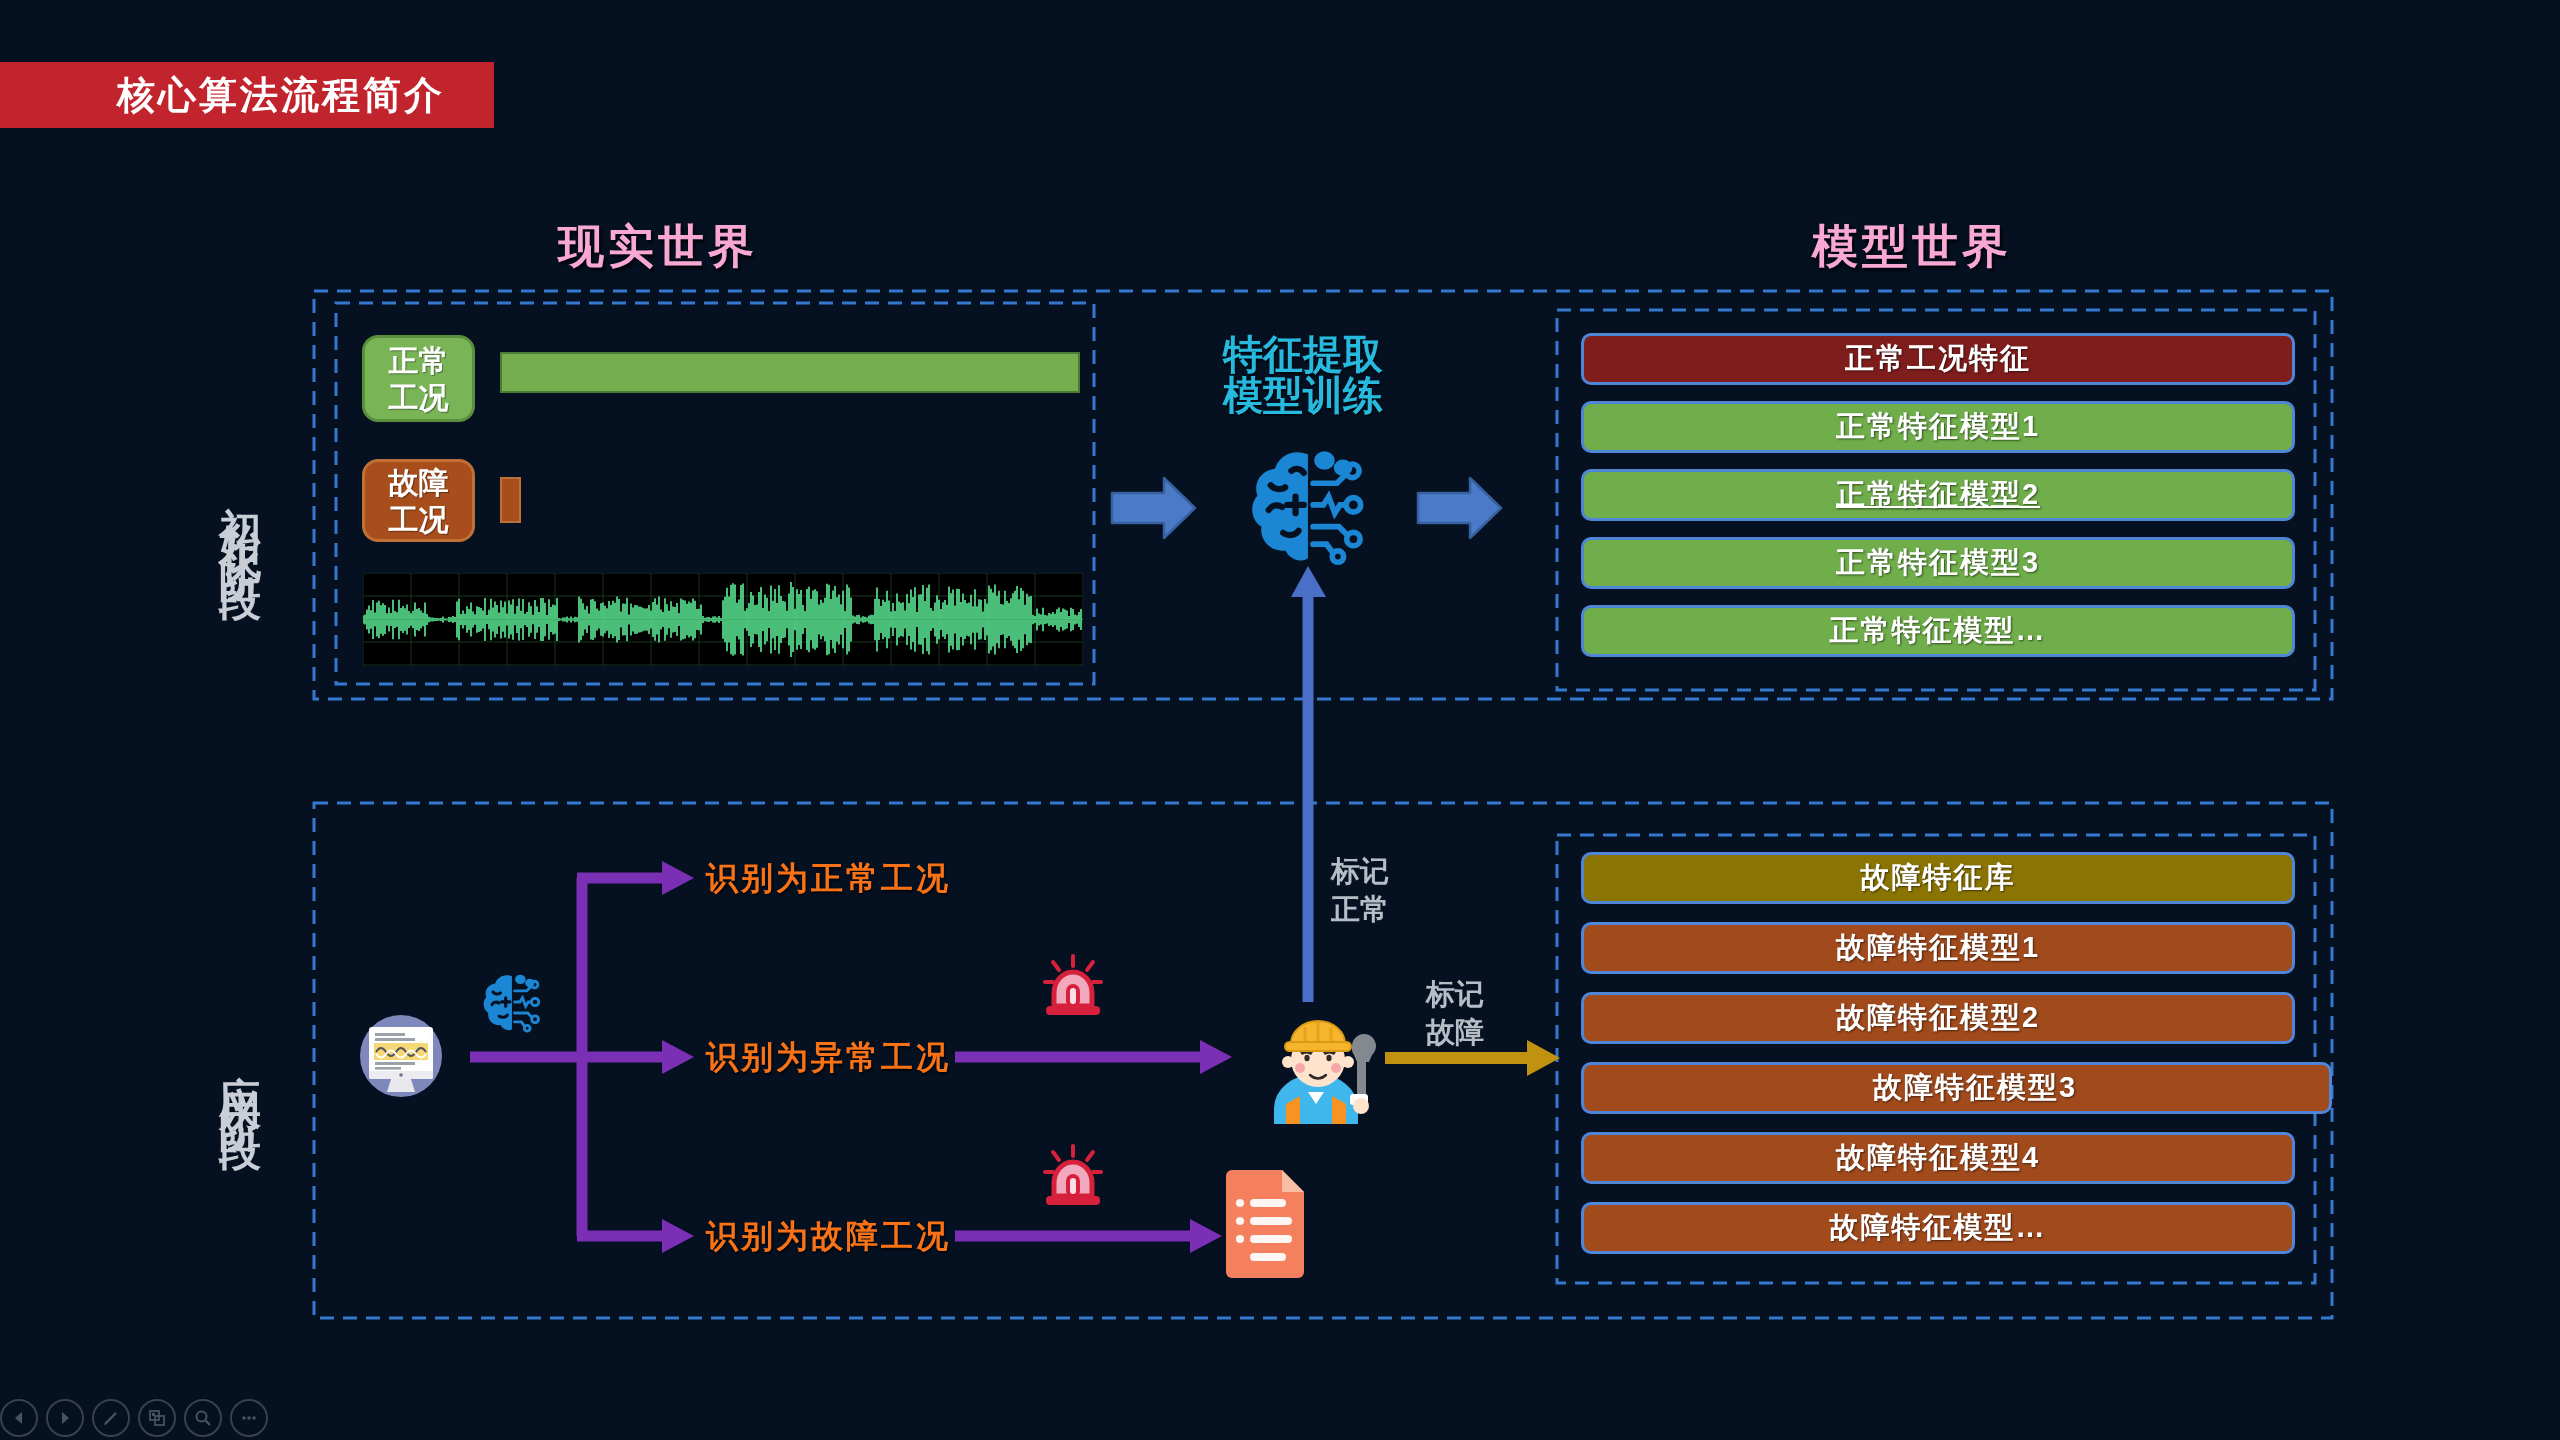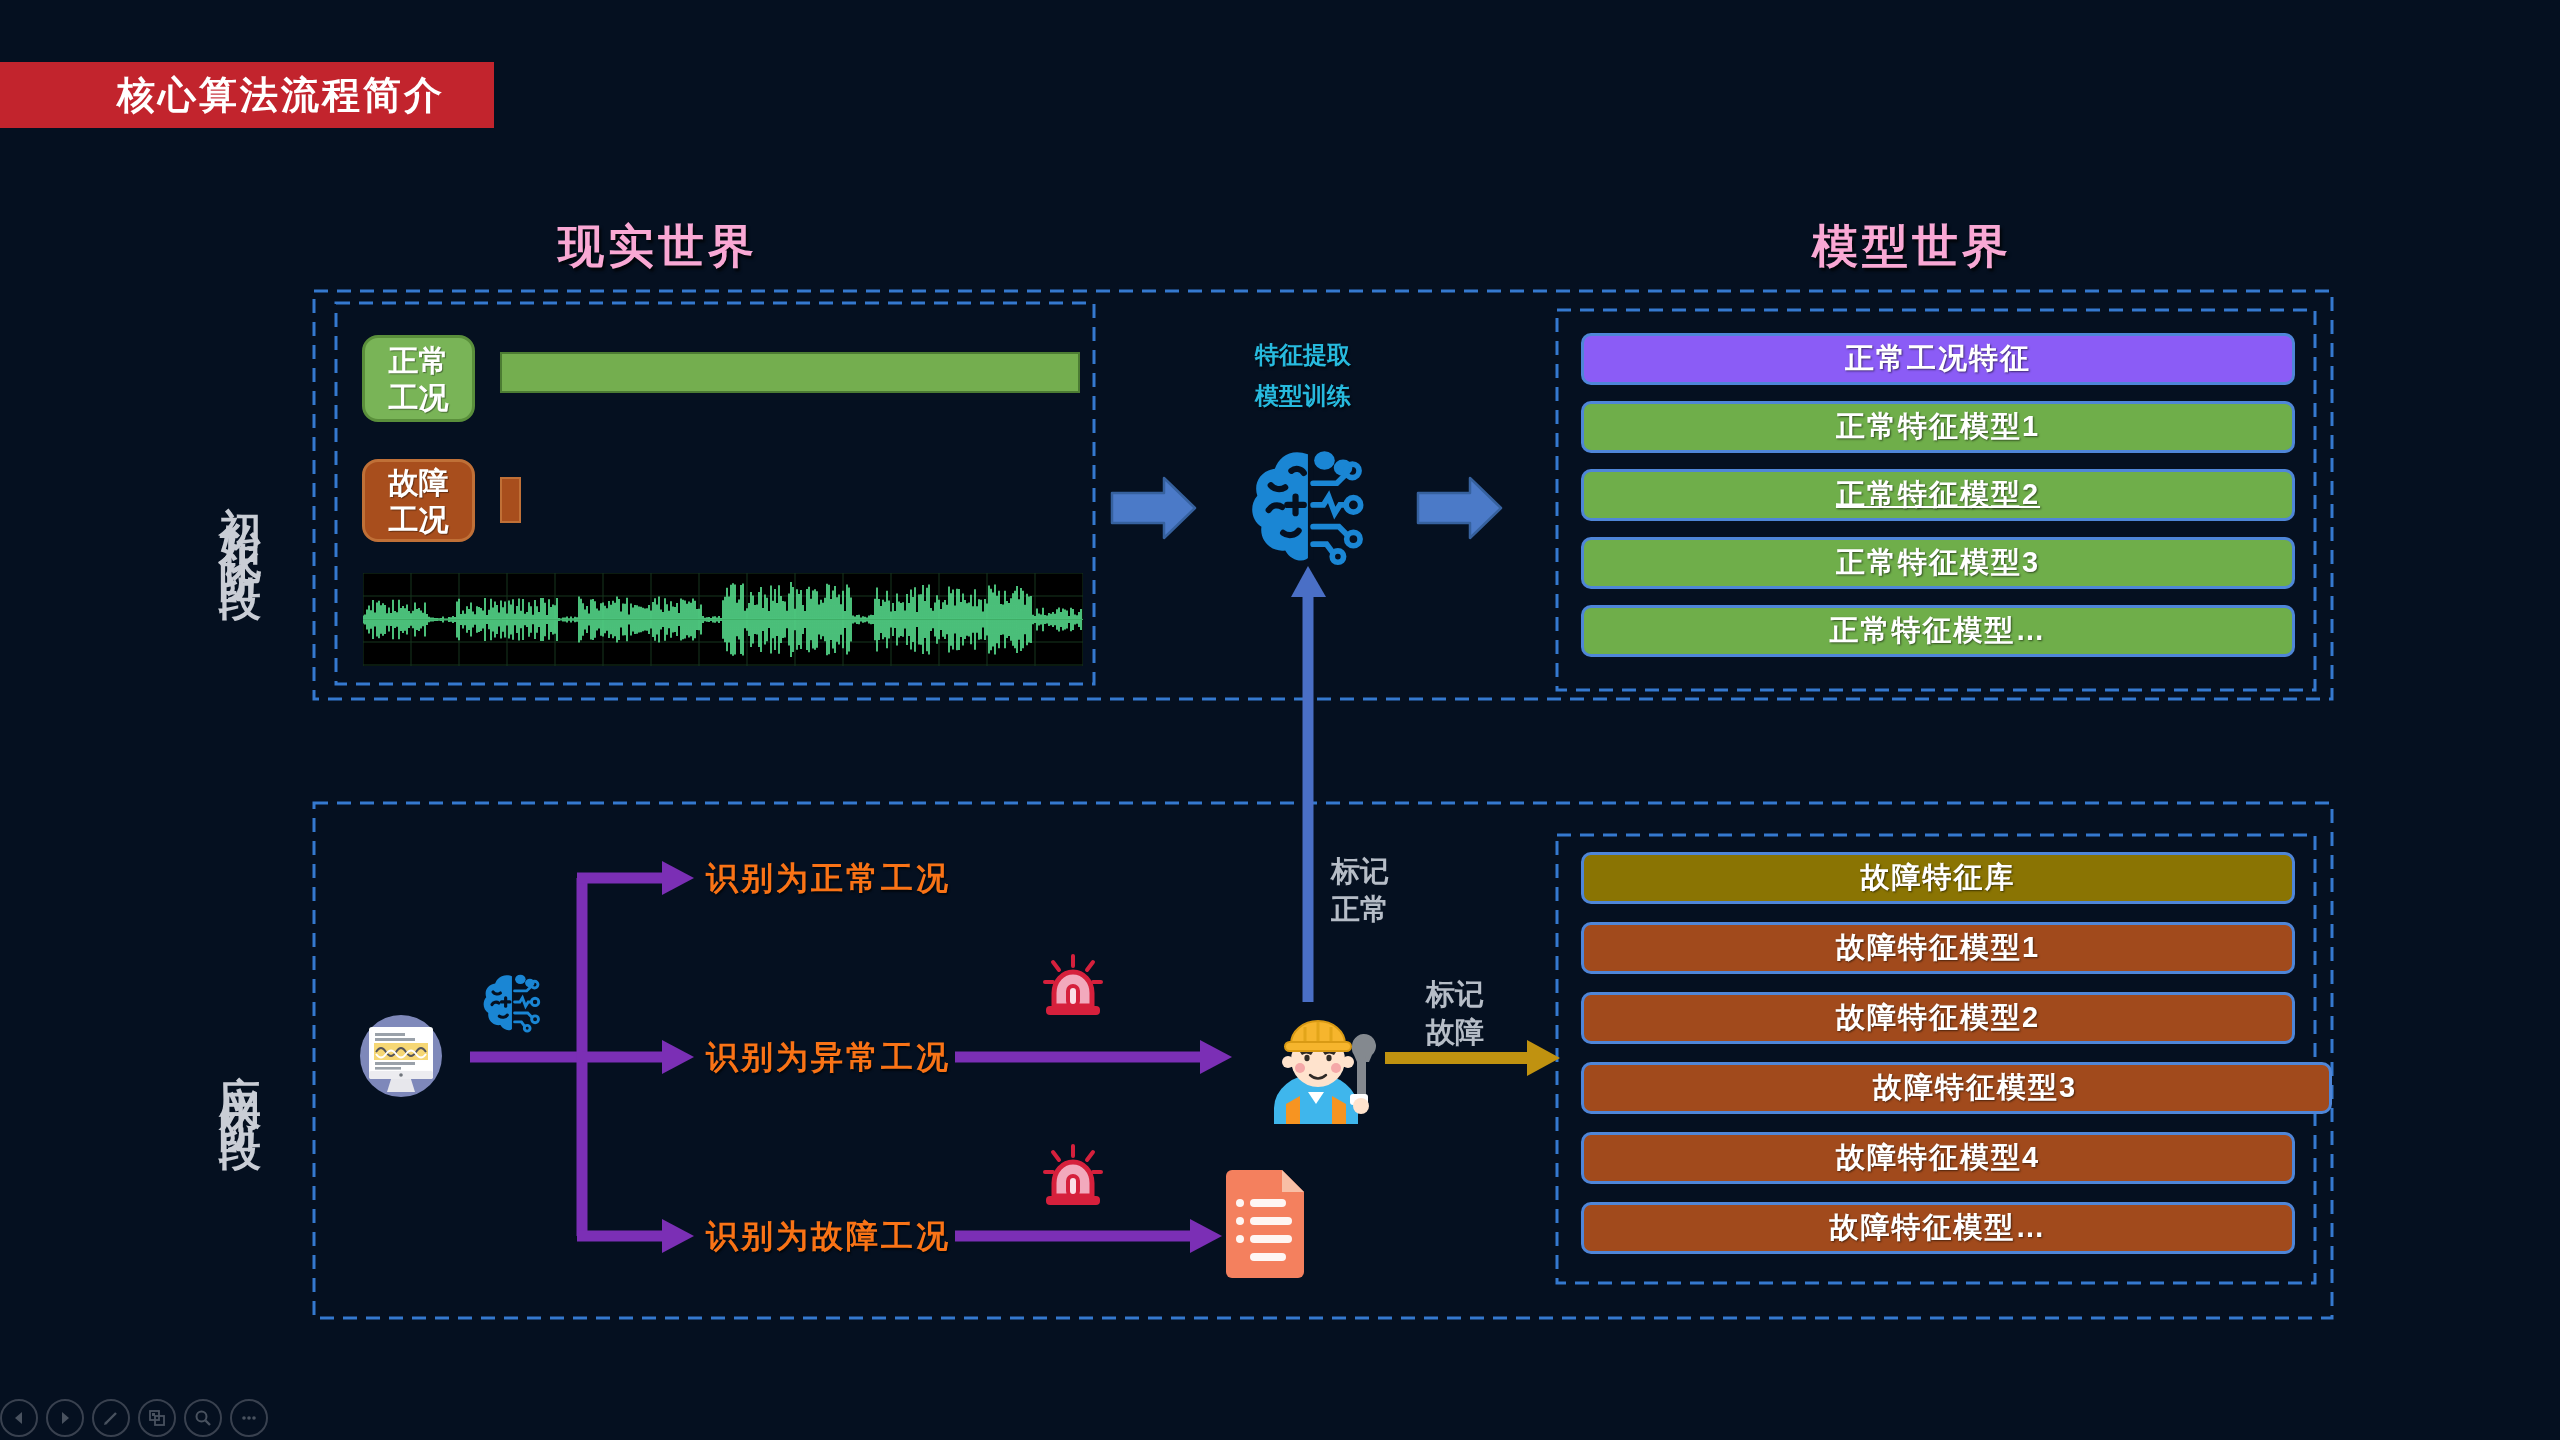--- a/index.html
+++ b/index.html
@@ -25,35 +25,35 @@
   .tag{border-radius:16px;display:flex;flex-direction:column;align-items:center;justify-content:center;
        color:#fff;font-size:30px;font-weight:bold;line-height:37px;text-shadow:1px 1px 1px rgba(0,0,0,.4);}
   #tag-normal{left:362px;top:335px;width:107px;height:81px;background:#79b457;border:3px solid #5a8f3b;}
   #bar-normal{left:500px;top:352px;width:576px;height:37px;background:#74ae4f;border:2px solid #4c7c33;}
   #tag-fault{left:362px;top:459px;width:107px;height:77px;background:#a84e1d;border:3px solid #c07037;}
   #bar-fault{left:500px;top:477px;width:17px;height:42px;background:#a84e1d;border:2px solid #c07037;}
 
   #waveform-box{left:363px;top:573px;width:720px;height:93px;background:#000;}
 
   
-  #process-text{left:1200px;top:334px;width:206px;text-align:center;color:#27bade;font-size:24px;
+  #process-text{left:1200px;top:334px;width:206px;text-align:center;color:#27bade;font-size:40px;
                 font-weight:bold;line-height:41px;text-shadow:1px 2px 2px rgba(0,0,0,.6);}
 
   
   .recognize{width:300px;height:42px;color:#f97316;font-size:32px;font-weight:bold;line-height:42px;
              letter-spacing:3px;text-shadow:1px 2px 2px rgba(0,0,0,.65);}
 
   
   .mark{width:72px;text-align:center;color:#b6bdc7;font-size:29px;font-weight:bold;line-height:38px;}
 
   
   .prow{left:1581px;width:708px;height:46px;border:3px solid #4f86d8;border-radius:10px;color:#fff;
         font-size:29px;font-weight:bold;display:flex;align-items:center;justify-content:center;
         text-shadow:1px 1px 2px rgba(0,0,0,.55);letter-spacing:2px;}
-  .prow.blue{background:#8b5cf6;}
+  .prow.blue{background:#7f1d1d;}
   .prow.green{background:#6fae4a;}
   .prow.olive{background:#8a7403;}
   .prow.rust{background:#a14a1c;}
 
   
   #controls{left:0px;top:1396px;width:300px;height:44px;display:flex;align-items:center;}
   .ctl{width:38px;height:38px;border:2px solid #39414f;border-radius:50%;margin-right:8px;
        display:flex;align-items:center;justify-content:center;background:transparent;padding:0;}
   .ctl svg{display:block;}
 </style>

